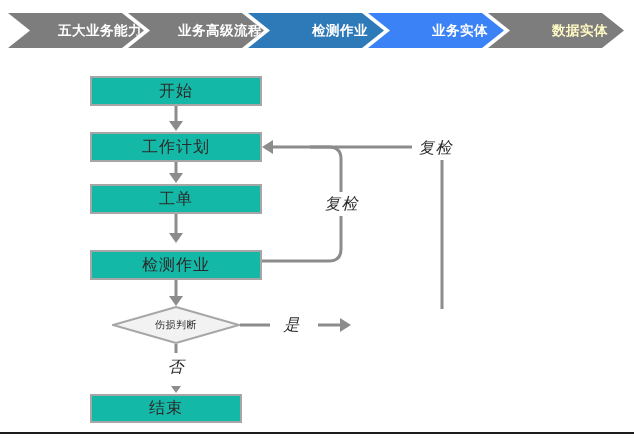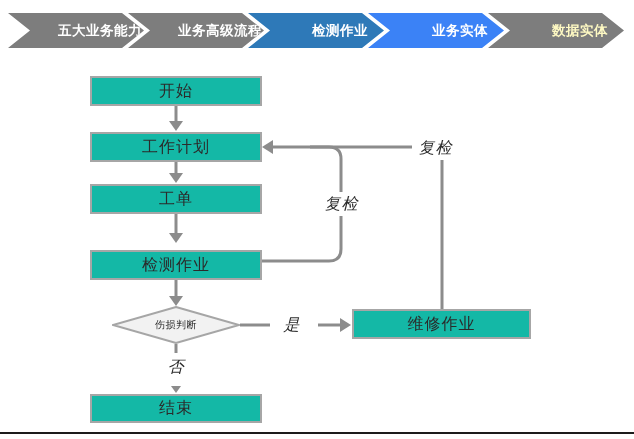--- a/index.html
+++ b/index.html
@@ -116,23 +116,22 @@
 
   <div class="node" style="left:90px;top:250px;width:172px;height:30px">检测作业</div>
 
   <div class="diamond-wrap">
     <svg width="128" height="38" viewBox="0 0 128 38">
       <polygon points="64,1 127,19 64,37 1,19" fill="#F2F2F2" stroke="#A6A6A6" stroke-width="2"></polygon>
     </svg>
     <div class="diamond-label">伤损判断</div>
   </div>
 
-  <div class="node" style="left:352px;top:309px;width:179px;height:30px">维修作业</div>
 
-  <div class="node" style="left:90px;top:394px;width:172px;height:29px">结束</div>
+  <div class="node" style="left:90px;top:394px;width:152px;height:29px">结束</div>
 
   <div class="edge-label" style="left:277px;top:314px;width:30px;height:22px">是</div>
 
   <div class="edge-label" style="left:160px;top:356px;width:32px;height:23px">否</div>
 
   <div class="edge-label" style="left:318px;top:192px;width:47px;height:24px">复检</div>
 
   <div class="edge-label" style="left:412px;top:136px;width:47px;height:24px">复检</div>
 
   <div class="bottom-rule"></div>

